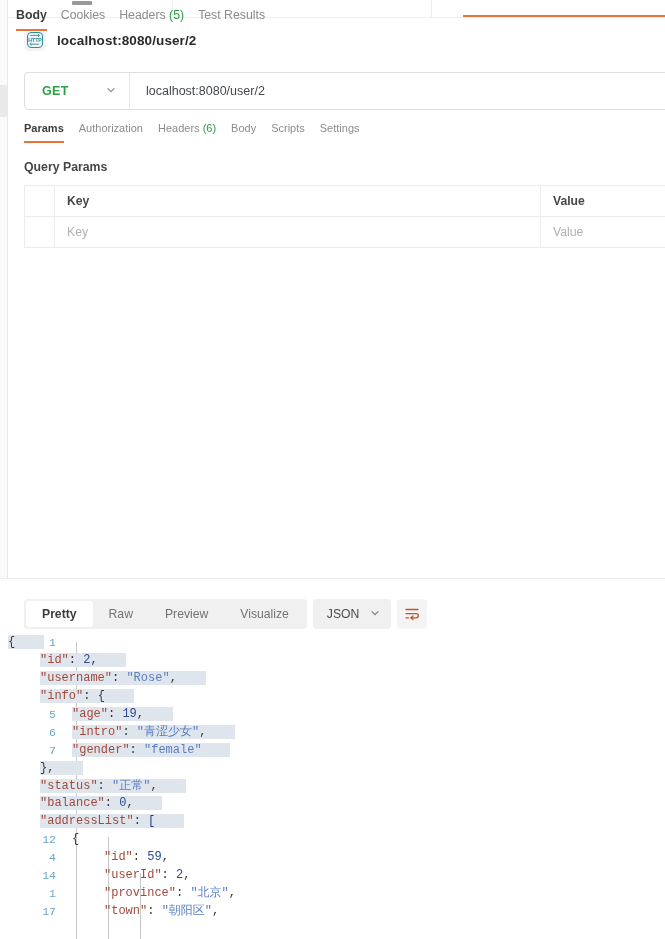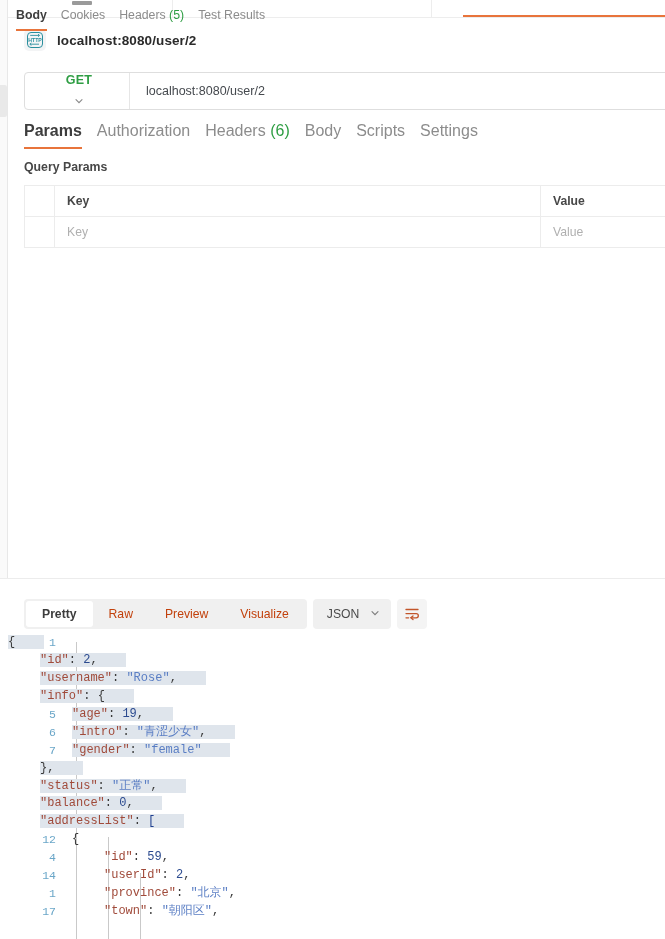--- a/index.html
+++ b/index.html
@@ -99,21 +99,20 @@
     align-items: stretch;
   }
   #method-select {
     width: 105px;
     display: flex;
     align-items: center;
     justify-content: space-between;
     padding: 0 13px 0 17px;
     border-right: 1px solid #e6e6e6;
     cursor: pointer;
-    flex-direction: column;
   }
   #method-label {
     font-size: 12.5px;
     font-weight: bold;
     color: #2f9e44;
     letter-spacing: 0.3px;
   }
   #url-input-wrap {
     flex: 1;
     display: flex;
@@ -133,21 +132,21 @@
   
   #req-tabs {
     position: absolute;
     left: 24px; top: 122px;
     display: flex;
     gap: 0;
   }
   .req-tab {
     position: relative;
     padding: 0 15px 9px 0;
-    font-size: 16px;
+    font-size: 11px;
     color: #8c8c8c;
     cursor: pointer;
     white-space: nowrap;
   }
   .req-tab:first-child { padding-left: 0; }
   .req-tab.active { color: #3d3d3d; font-weight: bold; }
   .req-tab.active::after {
     content: "";
     position: absolute;
     left: 0; bottom: 0;
@@ -238,21 +237,21 @@
     height: 30px;
     align-items: center;
     padding: 2px;
   }
   .fmt-btn {
     height: 26px;
     padding: 0 16px;
     display: flex;
     align-items: center;
     font-size: 12.2px;
-    color: #c2410c;
+    color: #737373;
     border-radius: 3px;
     cursor: pointer;
     white-space: nowrap;
   }
   .fmt-btn.active {
     background: #ffffff;
     color: #3c3c3c;
     font-weight: bold;
   }
   #lang-select {

